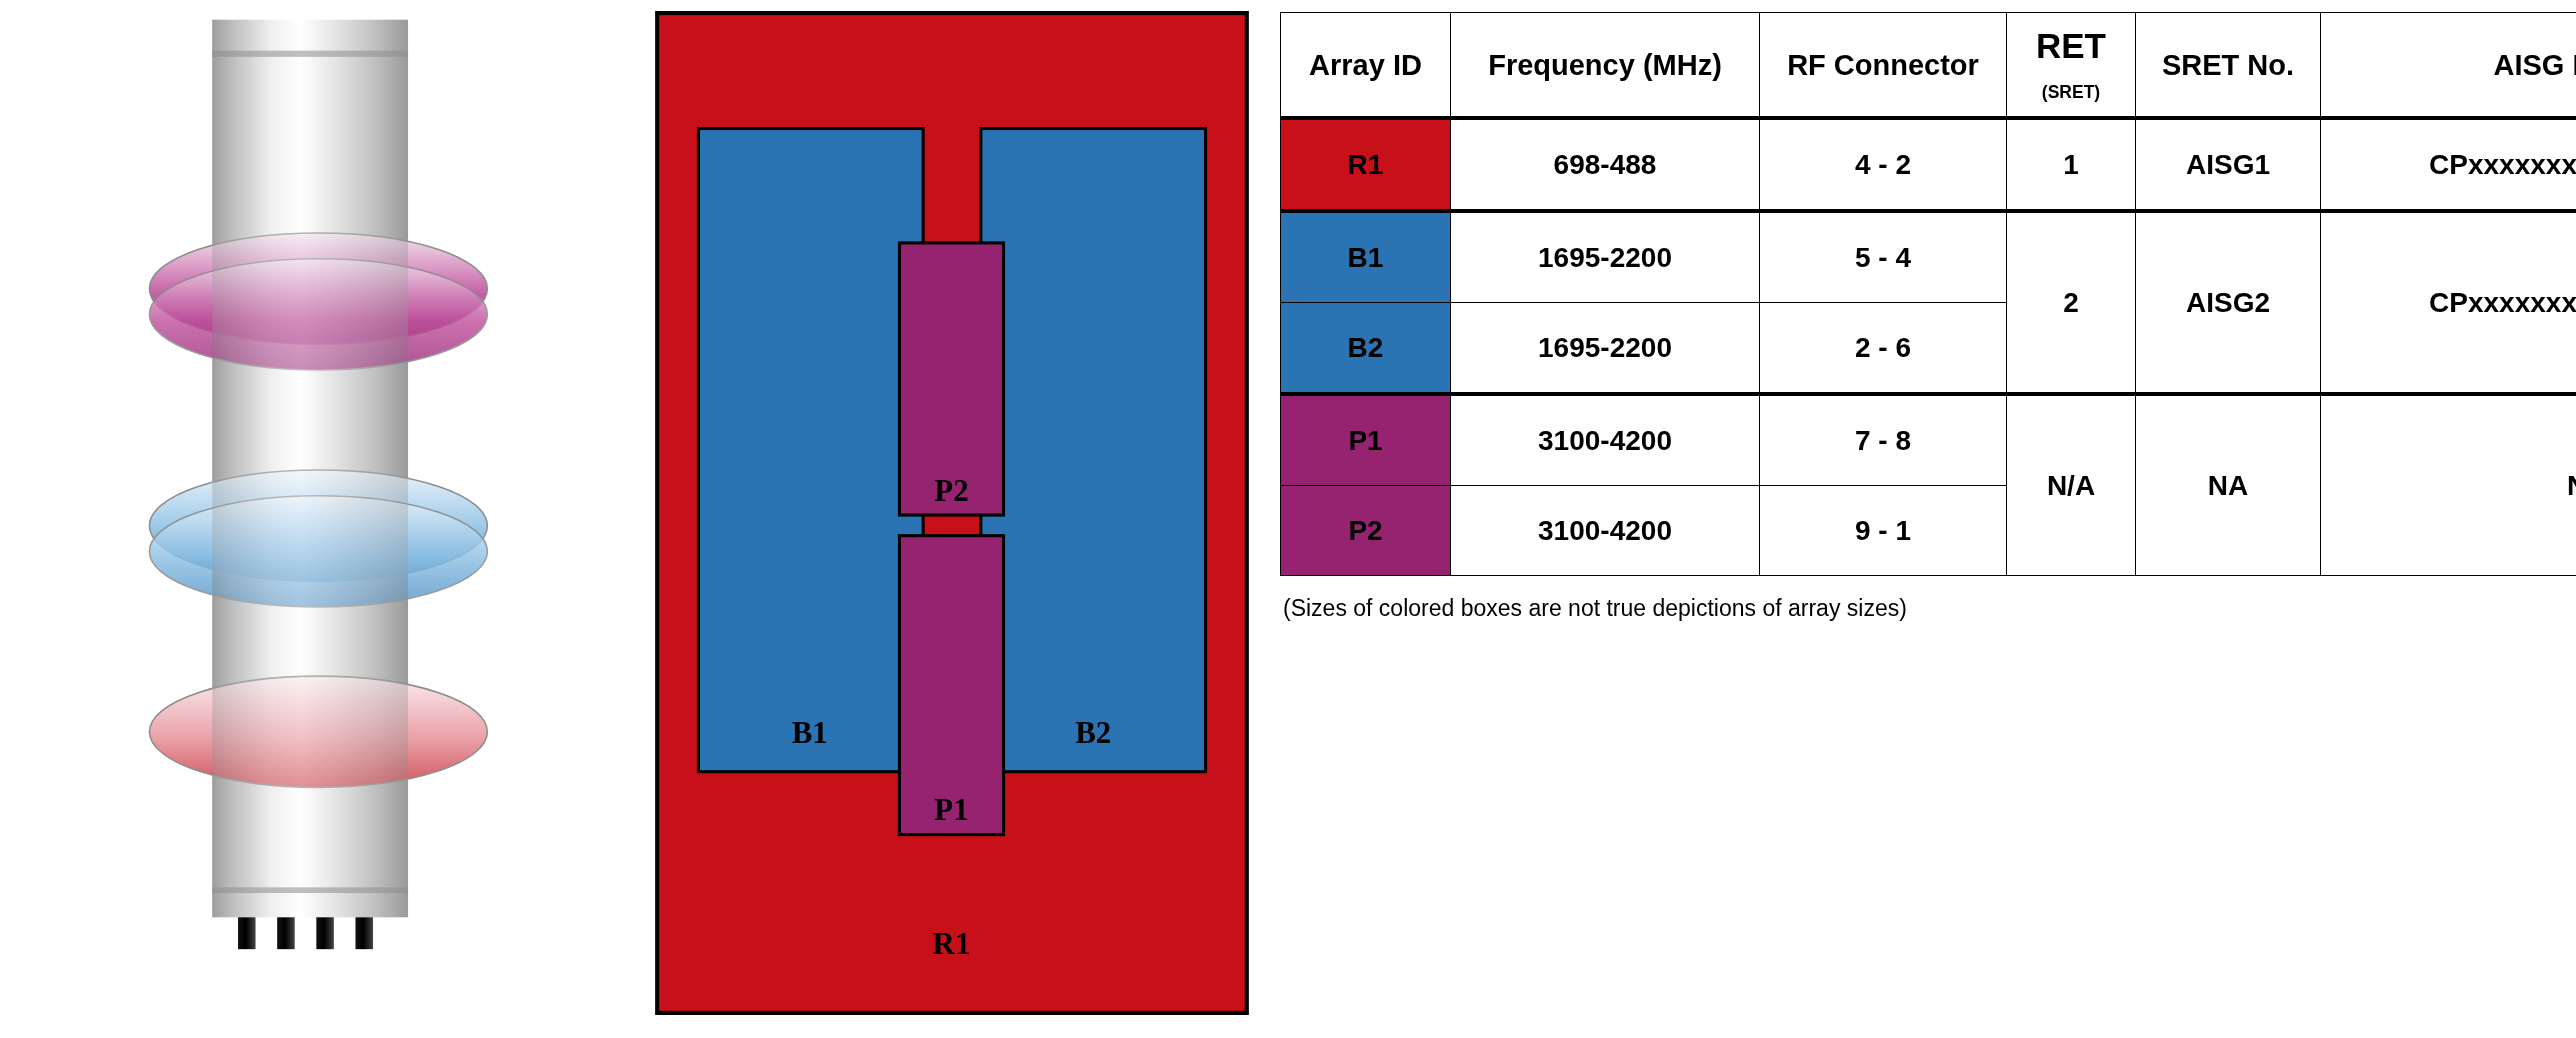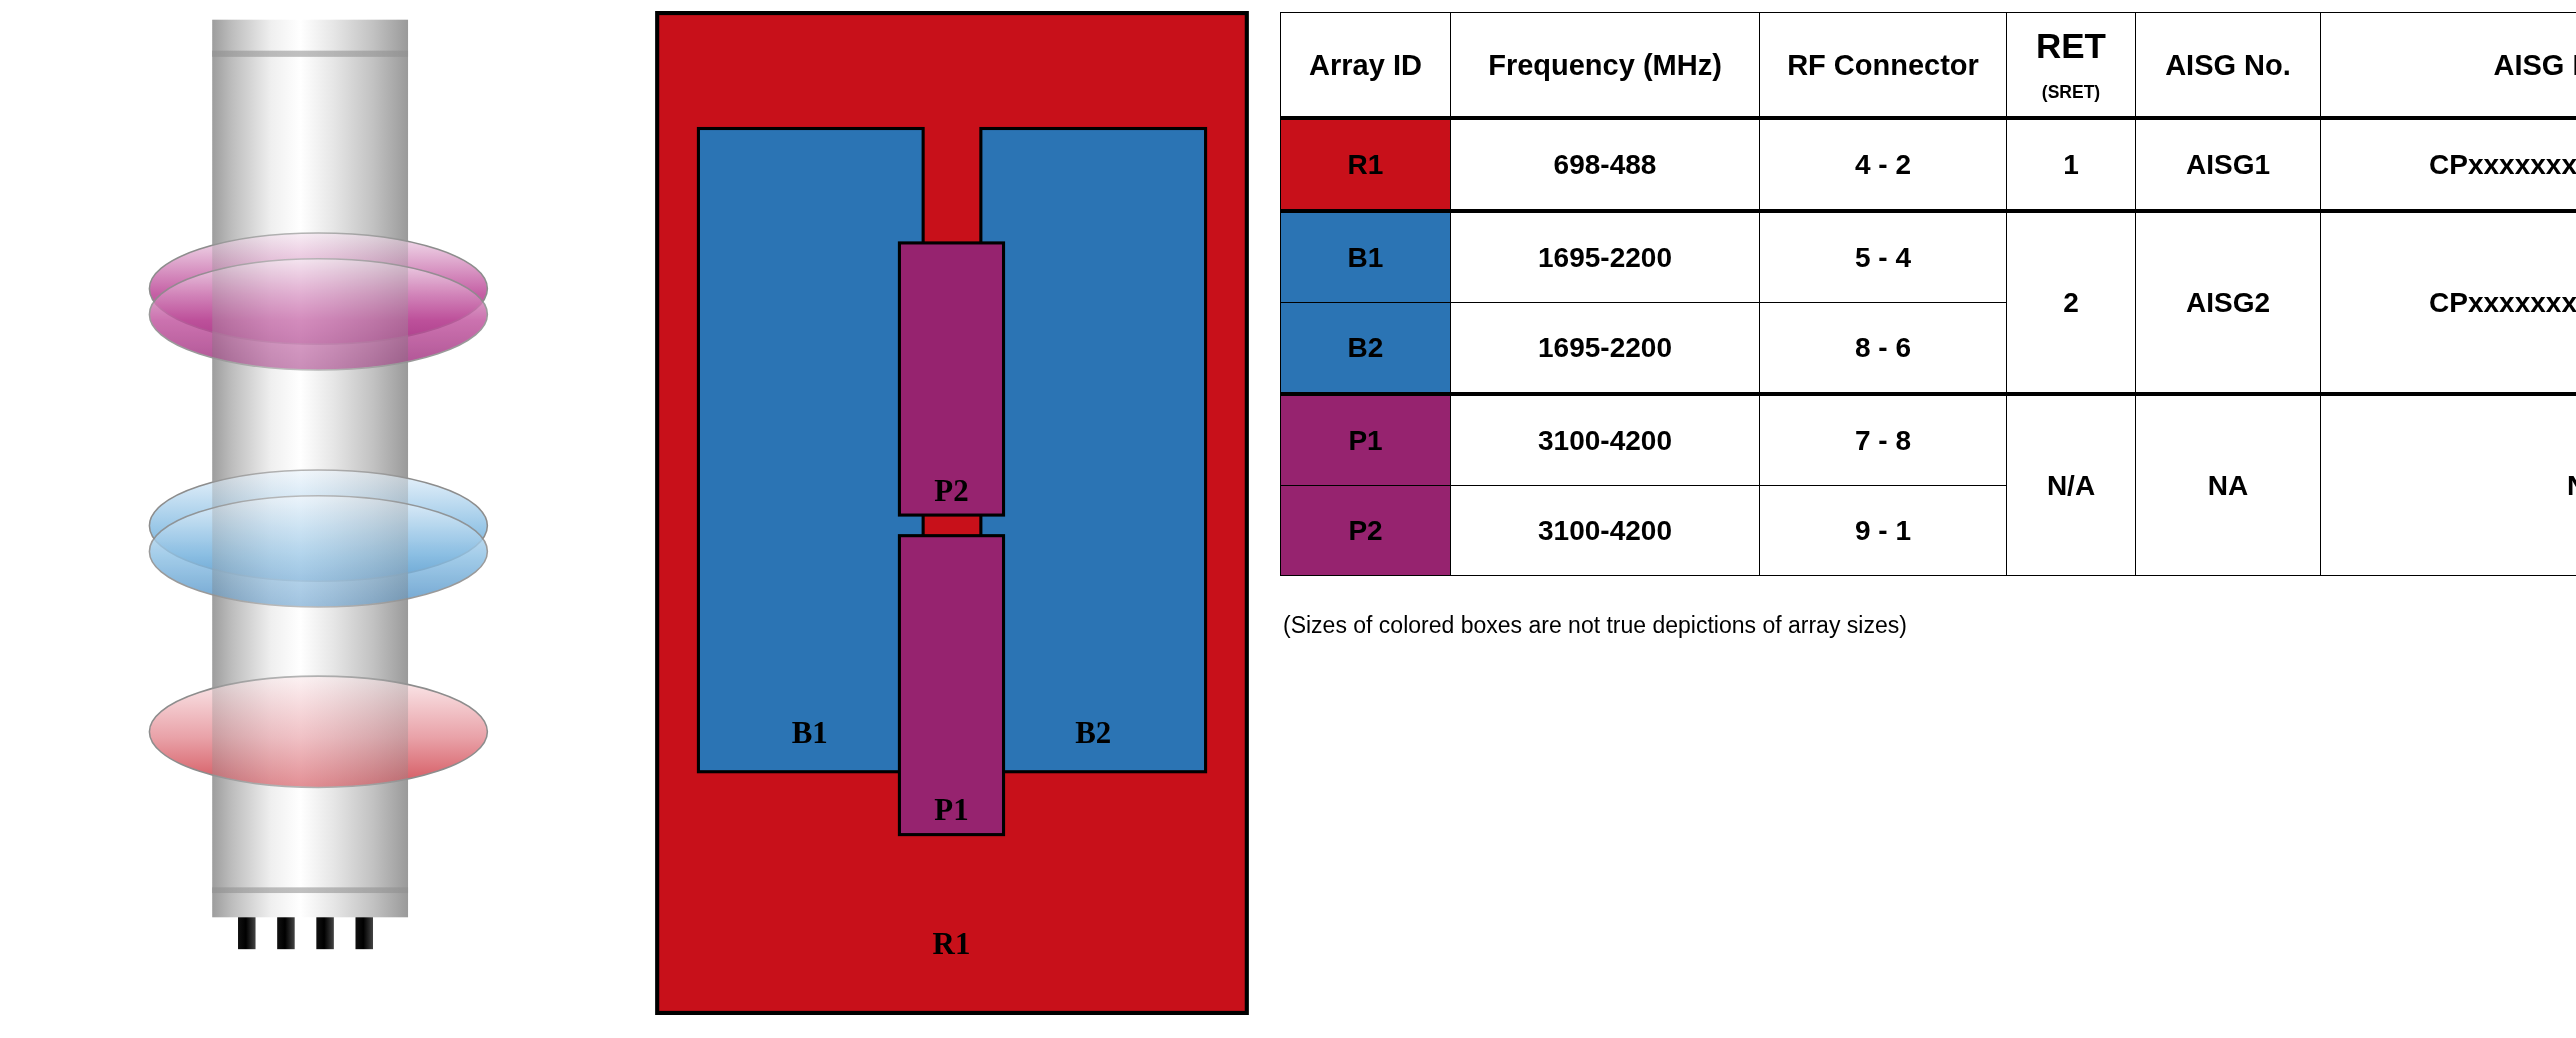--- a/index.html
+++ b/index.html
@@ -31,21 +31,21 @@
   .c-blue{background:#2B74B4;}
   .c-mag{background:#96236F;}
 
   .col-id{width:170px;}
   .col-freq{width:309px;}
   .col-rf{width:247px;}
   .col-ret{width:129px;}
   .col-aisg{width:185px;}
   .col-uid{width:541px;}
 
-  #table-footnote{position:absolute;left:1283px;top:612px;width:1133px;
+  #table-footnote{position:absolute;left:1283px;top:595px;width:1133px;
       font-size:23px;color:#000;font-family:"Liberation Sans",sans-serif;white-space:nowrap;}
 </style>
 </head>
 <body>
 
 <div id="antenna-illustration">
   <svg class="ant-svg" viewBox="0 0 1250 2016" xmlns="http://www.w3.org/2000/svg">
     <defs>
       <linearGradient id="gTube" x1="0" y1="0" x2="1" y2="0">
         <stop offset="0" stop-color="#9d9d9d"></stop>
@@ -142,21 +142,21 @@
     </colgroup>
     <thead>
       <tr>
         <th>Array ID</th>
         <th>Frequency (MHz)</th>
         <th>RF Connector</th>
         <th>
           <span class="hdr-ret-main">RET</span>
           <span class="hdr-ret-sub">(SRET)</span>
         </th>
-        <th>AISG No.</th>
+        <th>SRET No.</th>
         <th>AISG RET UID</th>
       </tr>
     </thead>
     <tbody>
 
       <tr>
         <td class="id-cell c-red thick-top">R1</td>
         <td class="thick-top">698-488</td>
         <td class="thick-top">4 - 2</td>
         <td class="thick-top">1</td>
@@ -169,21 +169,21 @@
         <td class="thick-top">1695-2200</td>
         <td class="thick-top">5 - 4</td>
         <td class="thick-top" rowspan="2">2</td>
         <td class="thick-top" rowspan="2">AISG2</td>
         <td class="thick-top" rowspan="2">CPxxxxxxxxxxxxxxxxB1</td>
       </tr>
 
       <tr>
         <td class="id-cell c-blue">B2</td>
         <td>1695-2200</td>
-        <td>8 - 6</td>
+        <td>2 - 6</td>
       </tr>
 
       <tr>
         <td class="id-cell c-mag thick-top">P1</td>
         <td class="thick-top">3100-4200</td>
         <td class="thick-top">7 - 8</td>
         <td class="thick-top" rowspan="2">N/A</td>
         <td class="thick-top" rowspan="2">NA</td>
         <td class="thick-top" rowspan="2">N/A</td>
       </tr>

